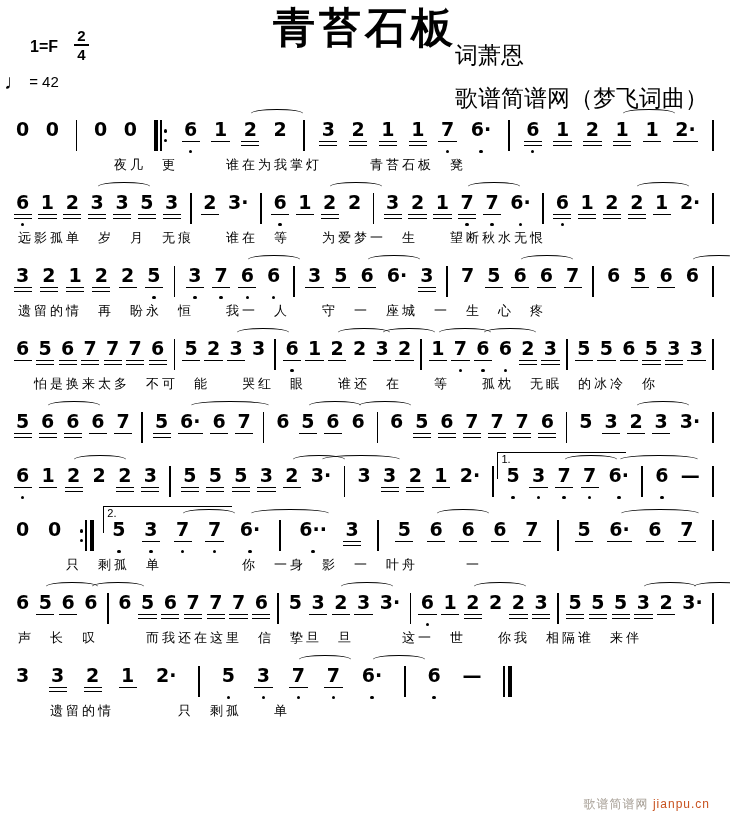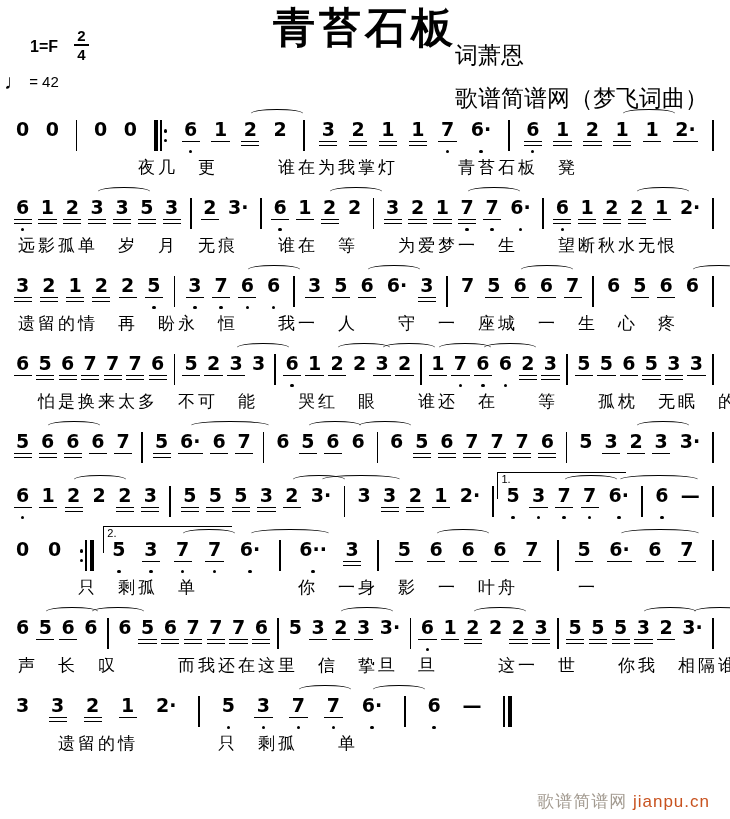--- a/index.html
+++ b/index.html
@@ -27,23 +27,23 @@
   .slur{position:absolute;top:-10px;left:55%;height:8px;border-top:1.8px solid #000;
         border-radius:60% 60% 0 0;}
   .volta{position:absolute;top:-13px;left:-9px;height:26px;border-left:1.5px solid #000;
          border-top:1.5px solid #000;font-size:11px;line-height:12px;padding-left:3px;
          text-align:left;color:#000;}
   .barwrap{display:flex;align-items:center;gap:2.5px;height:31px;margin-top:1px;}
   .bthin{width:1.7px;height:31px;background:#000;}
   .bthick{width:4px;height:31px;background:#000;}
   .bdots{display:flex;flex-direction:column;gap:6px;}
   .bdot{width:3.2px;height:3.2px;background:#000;border-radius:50%;}
-  .lyrics-row{white-space:pre;font-size:17px;letter-spacing:3px;margin-top:1px;padding-left:2px;
+  .lyrics-row{white-space:pre;font-size:13px;letter-spacing:3px;margin-top:1px;padding-left:2px;
               font-family:"Liberation Sans","DejaVu Sans",sans-serif;}
-  .watermark{position:absolute;right:20px;bottom:6px;font-size:17px;letter-spacing:1px;}
+  .watermark{position:absolute;right:20px;bottom:6px;font-size:12px;letter-spacing:1px;}
 </style>
 </head>
 <body>
 
 <div class="page">
 
   <div class="title">青苔石板</div>
 
   <div class="key-time">
     <span>1=F</span>

